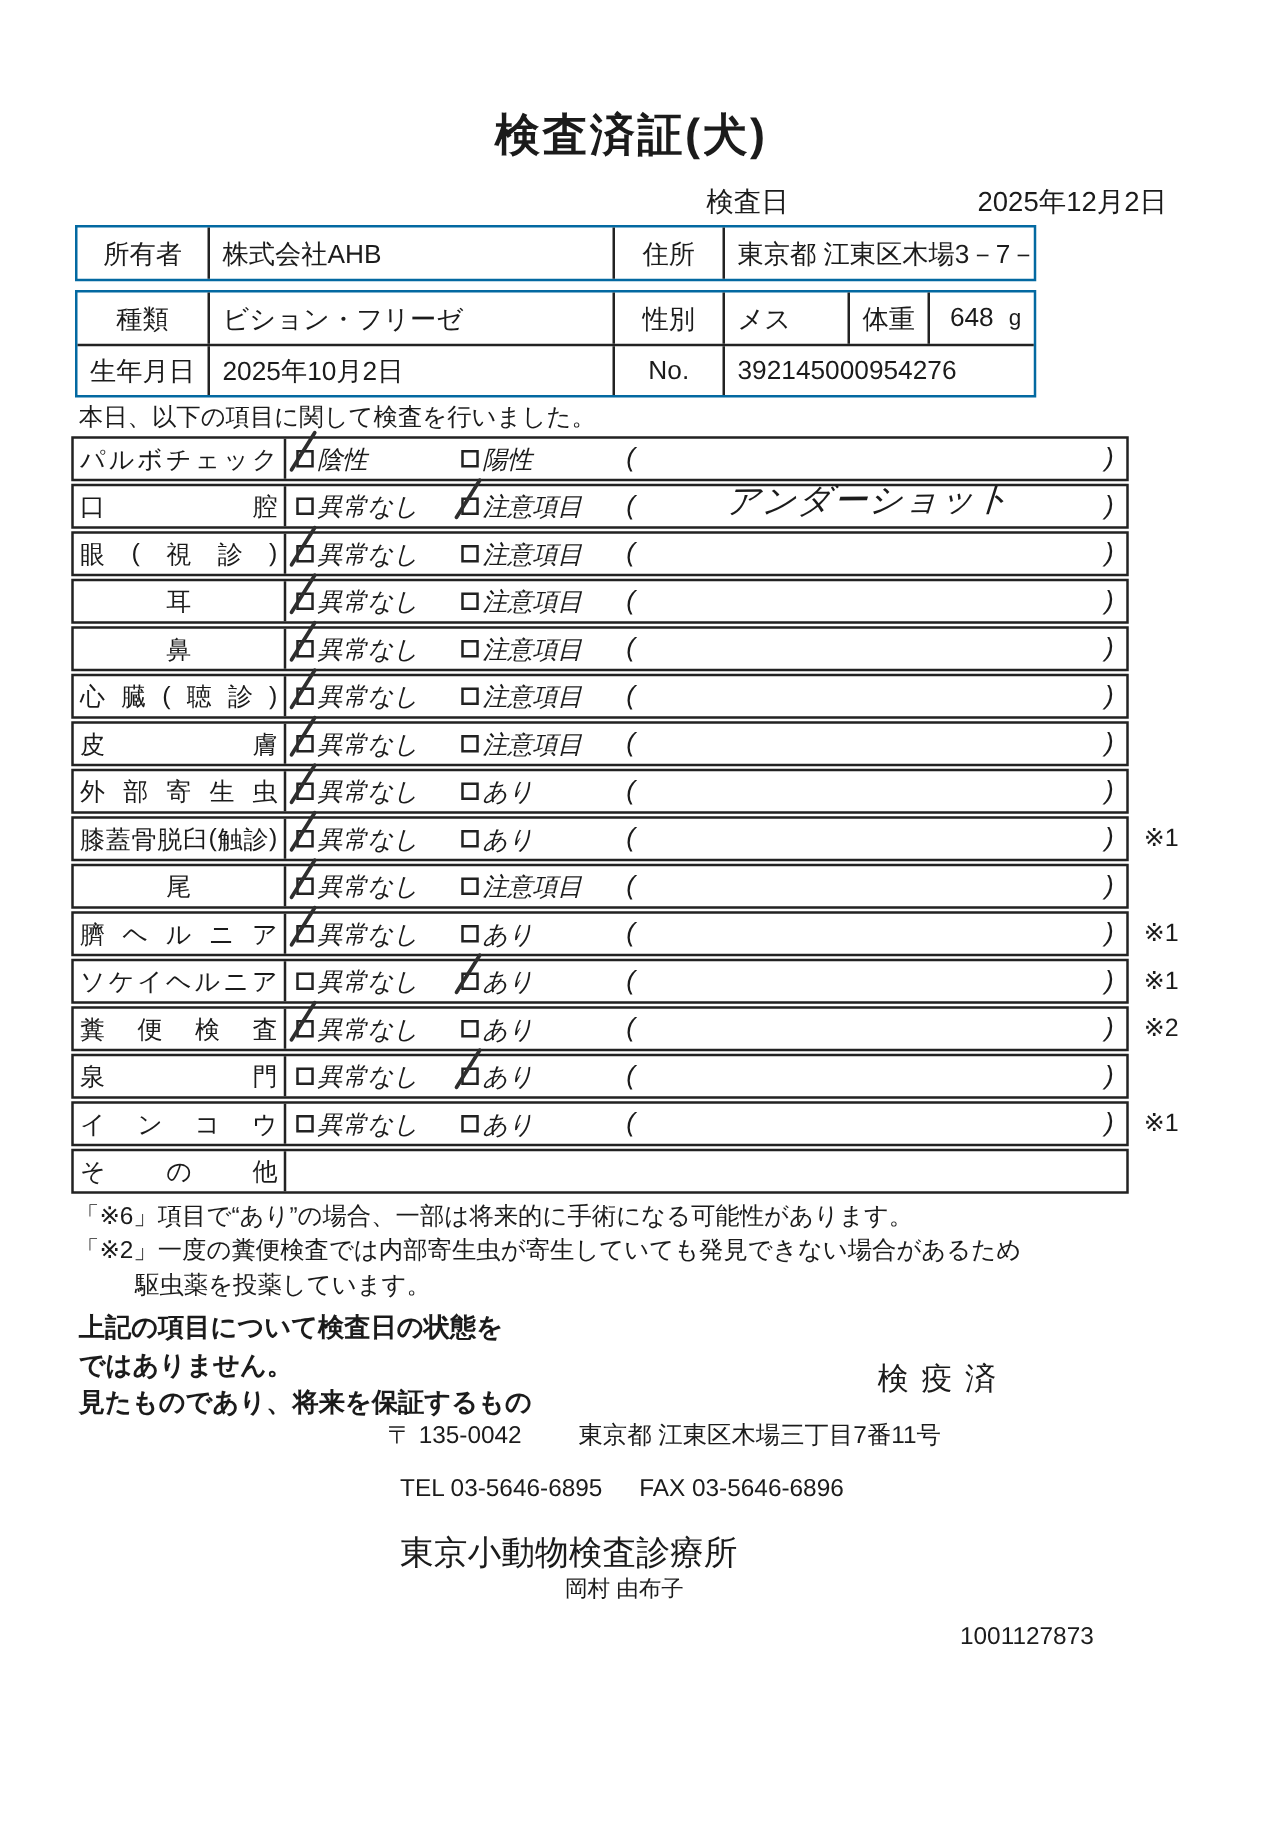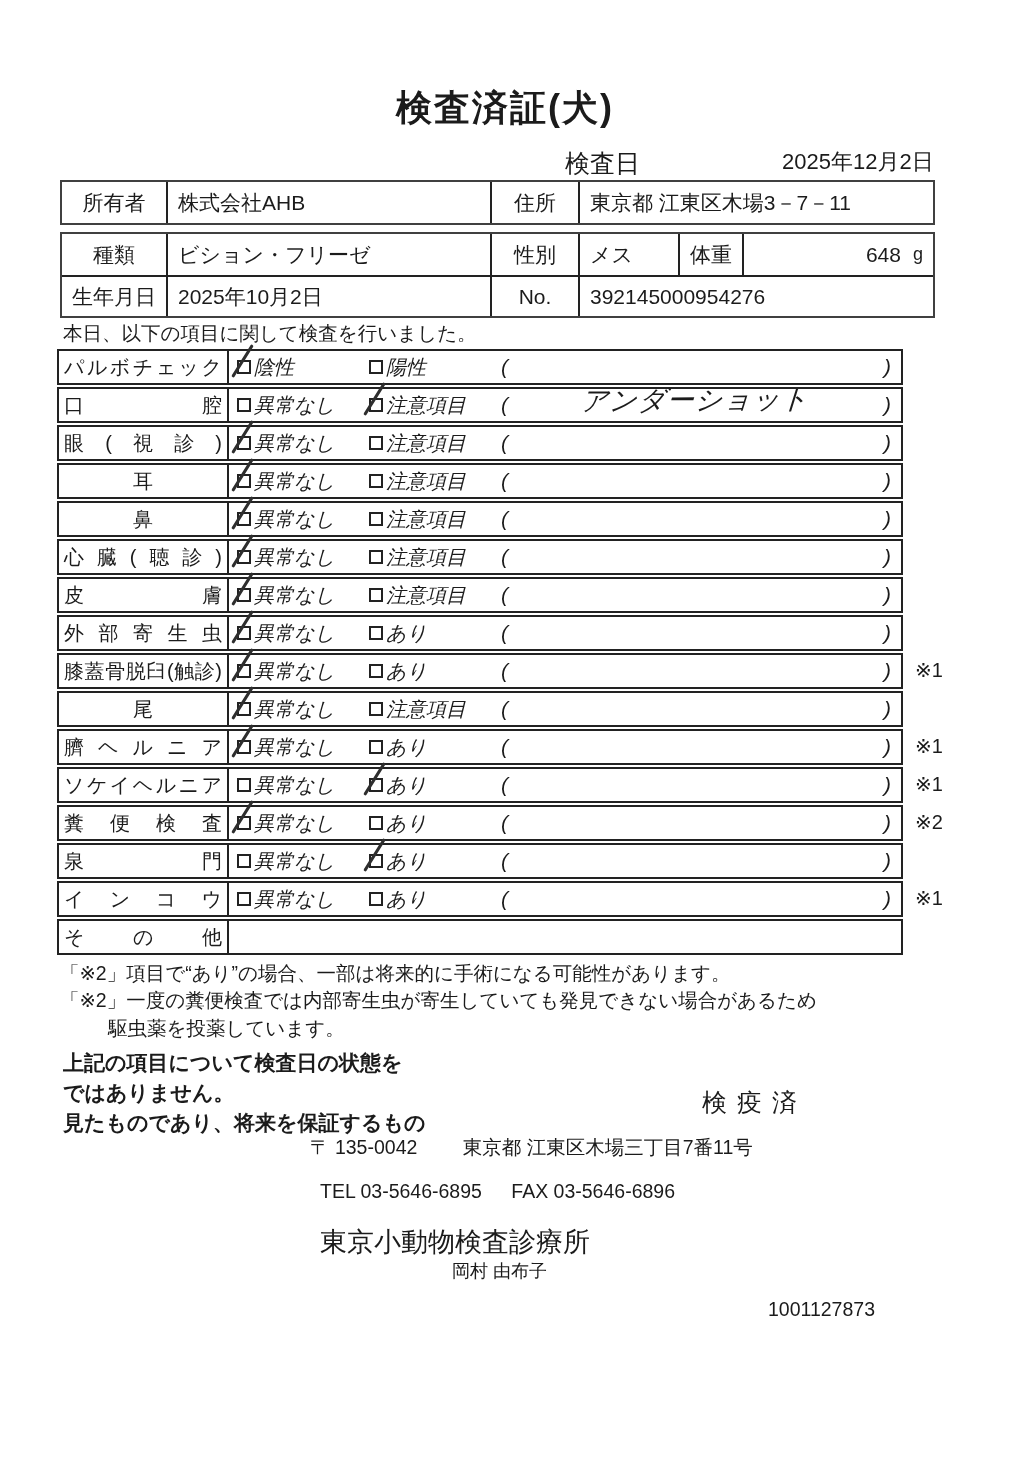--- a/index.html
+++ b/index.html
@@ -3,24 +3,24 @@
 <meta charset="utf-8">
 <style>
   * { margin:0; padding:0; box-sizing:border-box; }
   html,body { background:#ffffff; }
   body { font-family:"Liberation Sans","DejaVu Sans",sans-serif; color:#1b1b1b; }
   .sheet { position:relative; width:1010px; height:1475px; background:#fff; overflow:hidden; }
 
   .title { position:absolute; top:84px; left:0; width:100%; text-align:center;
            font-size:36px; font-weight:bold; letter-spacing:2px; }
 
-  .date-label { position:absolute; top:147px; left:565px; font-size:25px; }
+  .date-label { position:absolute; top:147px; left:565px; font-size:22px; }
   .date-value { position:absolute; top:147px; left:782px; font-size:22px; }
 
-  .tbl { position:absolute; left:60px; width:875px; border:2px solid #404040; }
+  .tbl { position:absolute; left:60px; width:769px; border:2px solid #0369a1; }
   .trow { display:grid; height:41px; }
   .trow + .trow { border-top:2px solid #222; }
   .cell { display:flex; align-items:center; font-size:21px; overflow:hidden; white-space:nowrap; }
   .cell.lbl { justify-content:center; }
   .cell.val { padding-left:10px;text-align:center; }
   .cell.bl { border-left:2px solid #222; }
   .cols-owner { grid-template-columns:104px 324px 88px 1fr; }
   .cols-breed { grid-template-columns:104px 324px 88px 100px 64px 1fr; }
   .cols-birth { grid-template-columns:104px 324px 88px 1fr; }
   .weight-cell { justify-content:flex-end; padding-right:10px; }
@@ -452,21 +452,21 @@
             <span>そ</span>
             <span>の</span>
             <span>他</span>
           </div>
           <div class="ccontent"></div>
         </div>
       </div>
     </div>
 
   <div class="footnotes">
-    <div class="fn-line">「※2」項目で“あり”の場合、一部は将来的に手術になる可能性があります。</div>
+    <div class="fn-line">「※6」項目で“あり”の場合、一部は将来的に手術になる可能性があります。</div>
     <div class="fn-line">「※2」一度の糞便検査では内部寄生虫が寄生していても発見できない場合があるため</div>
     <div class="fn-line">駆虫薬を投薬しています。</div>
   </div>
 
   <div class="disclaimer">
     <div>上記の項目について検査日の状態を</div>
     <div>ではありません。</div>
     <div>見たものであり、将来を保証するもの</div>
   </div>
 

